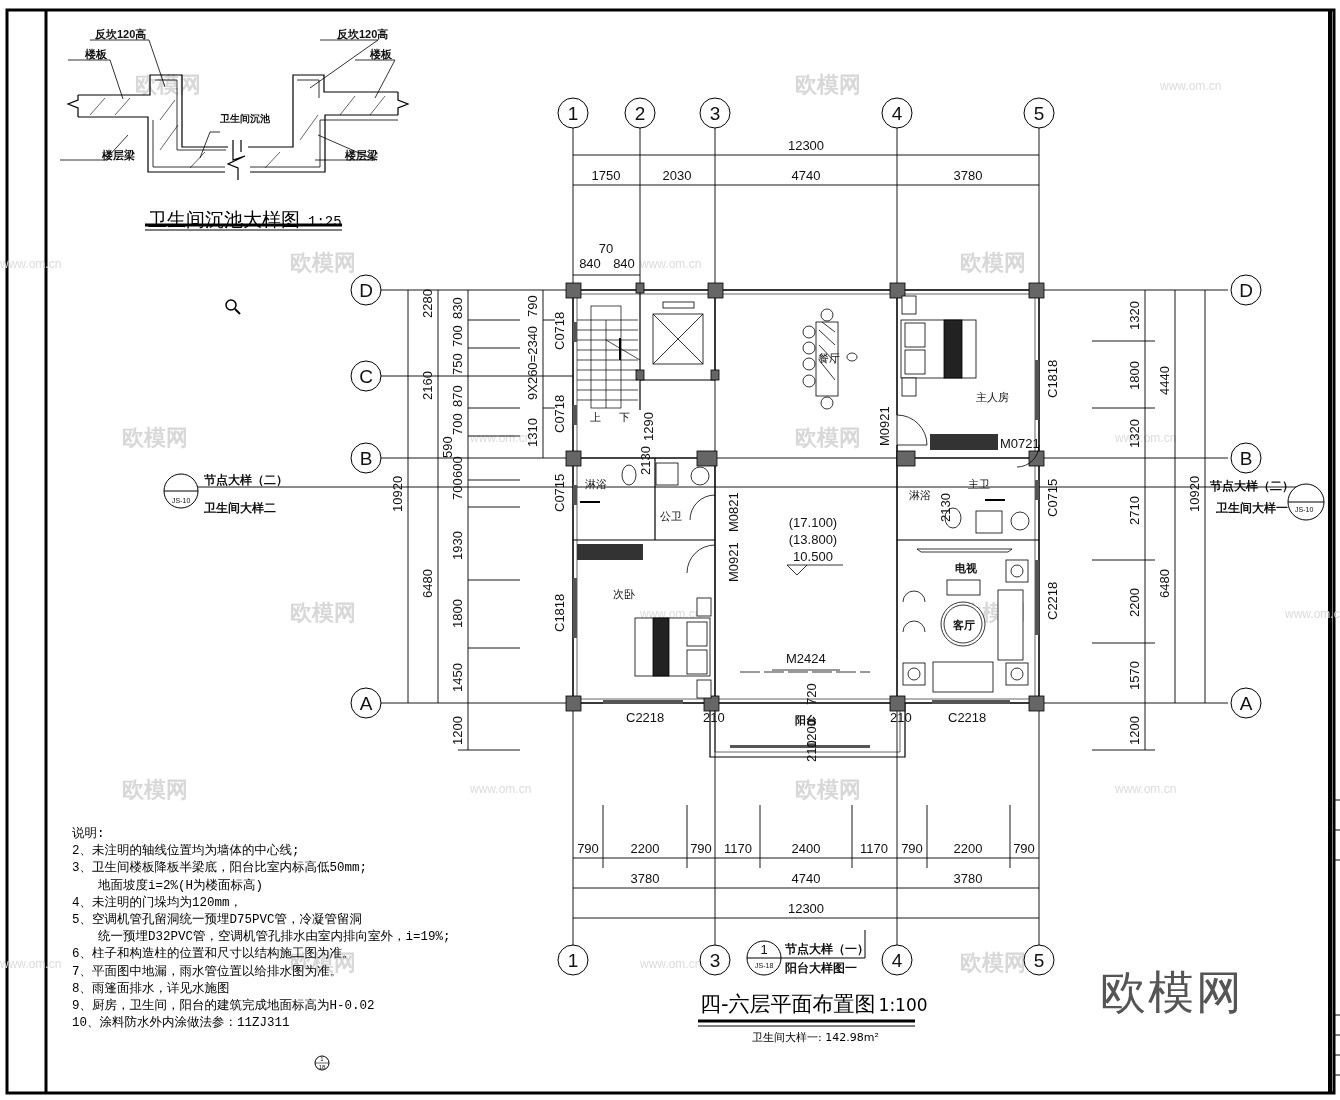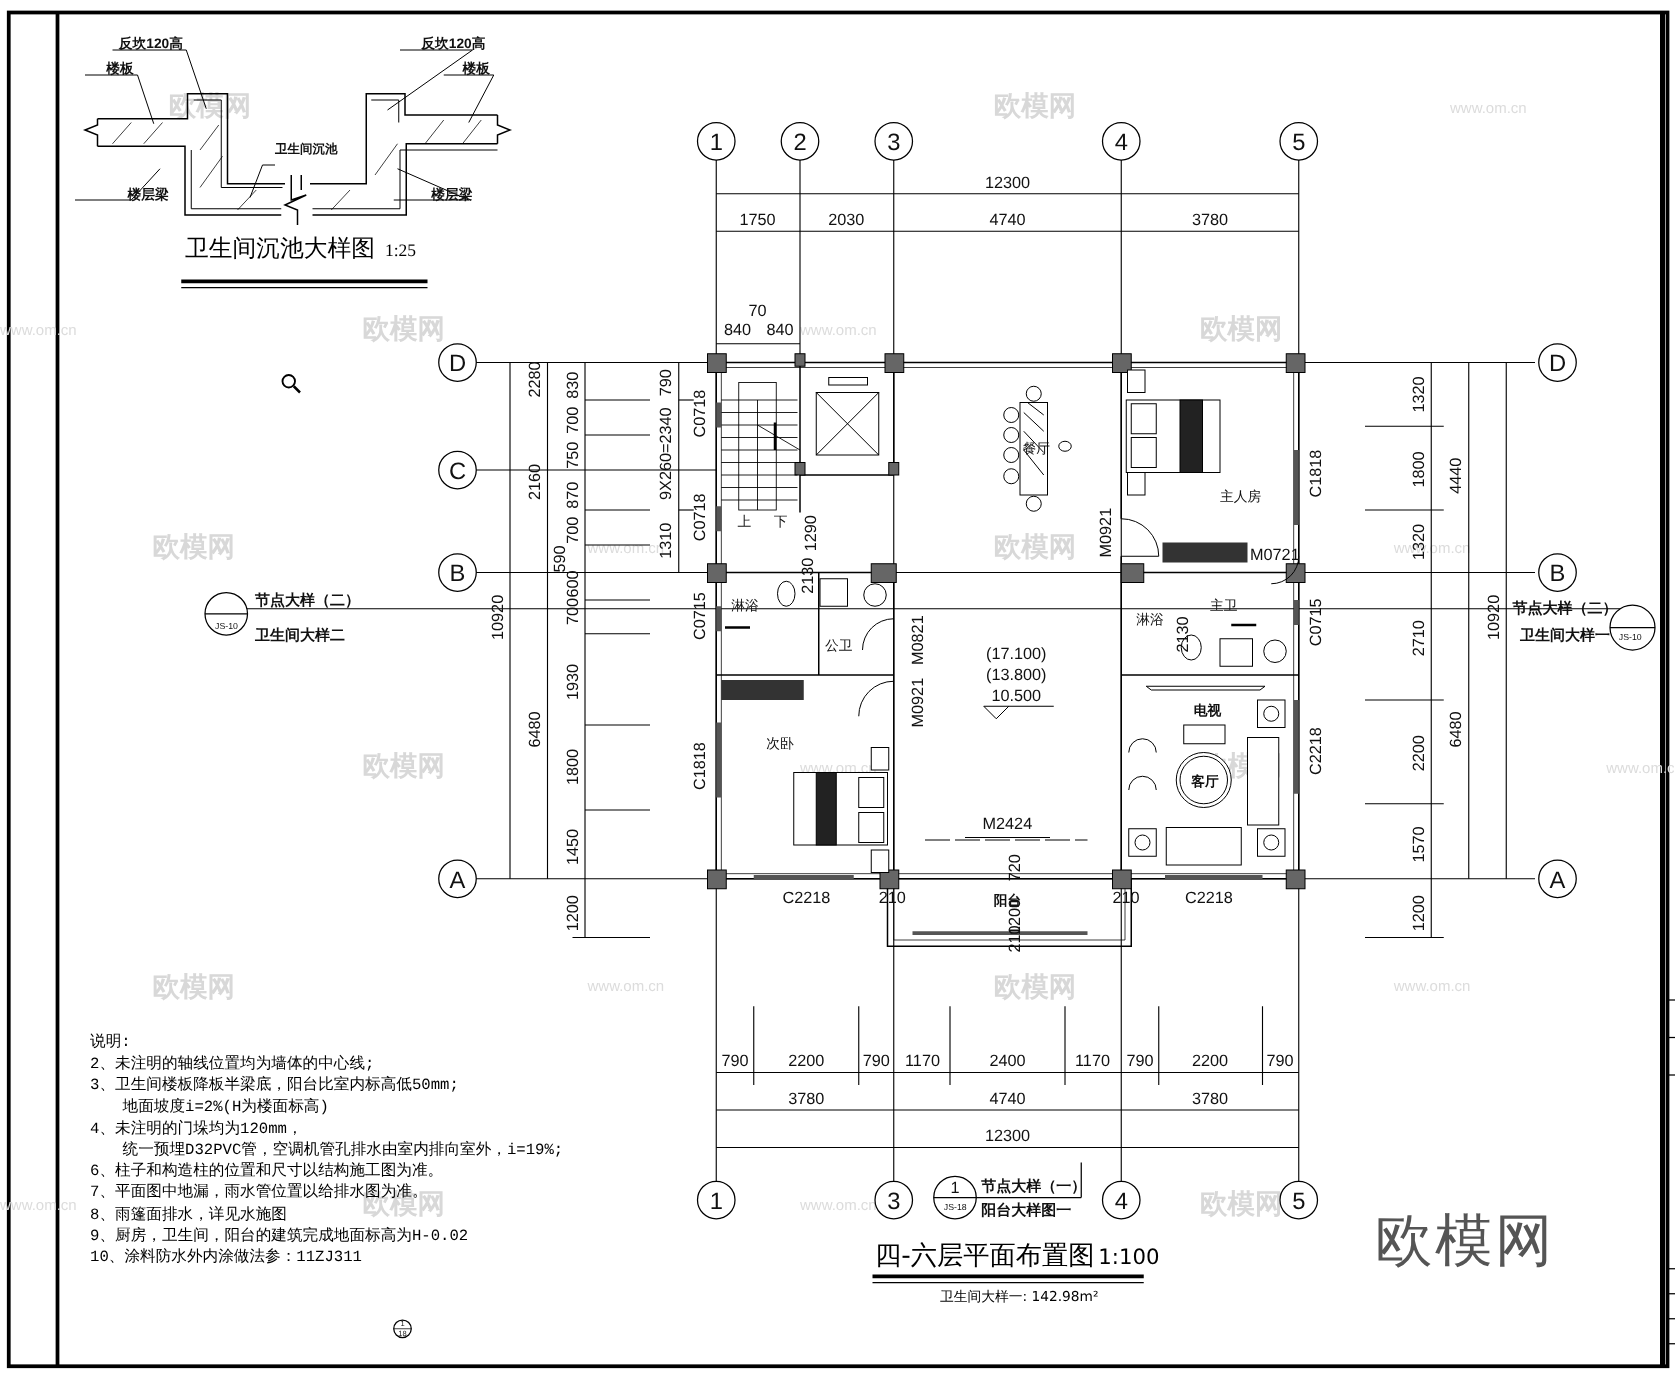--- a/index.html
+++ b/index.html
@@ -9,21 +9,21 @@
   .dim{font-size:13px;}
   .wm{fill:#d8d8d8;font-size:22px;font-weight:bold;}
   .wm2{fill:#dcdcdc;font-size:12px;}
   .notes{position:absolute;left:72px;top:826px;width:420px;font-size:12.5px;line-height:17.2px;font-family:Liberation Mono, monospace;}
   .notes div{white-space:nowrap;}
   .notes .ind{padding-left:26px;}
   .logo{position:absolute;left:1100px;top:962px;font-size:46px;color:#555;font-family:"DejaVu Sans",sans-serif;letter-spacing:2px;}
   .title{position:absolute;left:700px;top:990px;font-size:21px;font-family:"DejaVu Sans",sans-serif;}
   .title .sc{font-size:17px;margin-left:3px;}
   .area{position:absolute;left:752px;top:1030px;font-size:11px;font-family:"DejaVu Sans",sans-serif;}
-  .dtitle{position:absolute;left:148px;top:186px;font-size:19px;font-family:Liberation Serif, serif;}
+  .dtitle{position:absolute;left:148px;top:207px;font-size:19px;font-family:Liberation Mono, monospace;}
   .dtitle .sc{font-size:14px;margin-left:8px;}
 </style>
 </head>
 <body>
 
 <svg width="1340" height="1100" viewBox="0 0 1340 1100">
 
   <g stroke="#000" fill="none">
     <rect x="7" y="10" width="1327" height="1083" stroke-width="3"></rect>
     <line x1="46" y1="10" x2="46" y2="1093" stroke-width="3"></line>
@@ -513,20 +513,21 @@
   <span>四-六层平面布置图</span><span class="sc">1:100</span>
 </div>
 <div class="area">卫生间大样一: 142.98m²</div>
 
 <div class="notes">
   <div>说明:</div>
   <div>2、未注明的轴线位置均为墙体的中心线;</div>
   <div>3、卫生间楼板降板半梁底，阳台比室内标高低50mm;</div>
   <div class="ind">地面坡度i=2%(H为楼面标高)</div>
   <div>4、未注明的门垛均为120mm，</div>
+  <div>5、空调机管孔留洞统一预埋D75PVC管，冷凝管留洞</div>
   <div class="ind">统一预埋D32PVC管，空调机管孔排水由室内排向室外，i=19%;</div>
   <div>6、柱子和构造柱的位置和尺寸以结构施工图为准。</div>
   <div>7、平面图中地漏，雨水管位置以给排水图为准。</div>
   <div>8、雨篷面排水，详见水施图</div>
   <div>9、厨房，卫生间，阳台的建筑完成地面标高为H-0.02</div>
   <div>10、涂料防水外内涂做法参：11ZJ311</div>
 </div>
 
 <div class="logo">欧模网</div>
 

